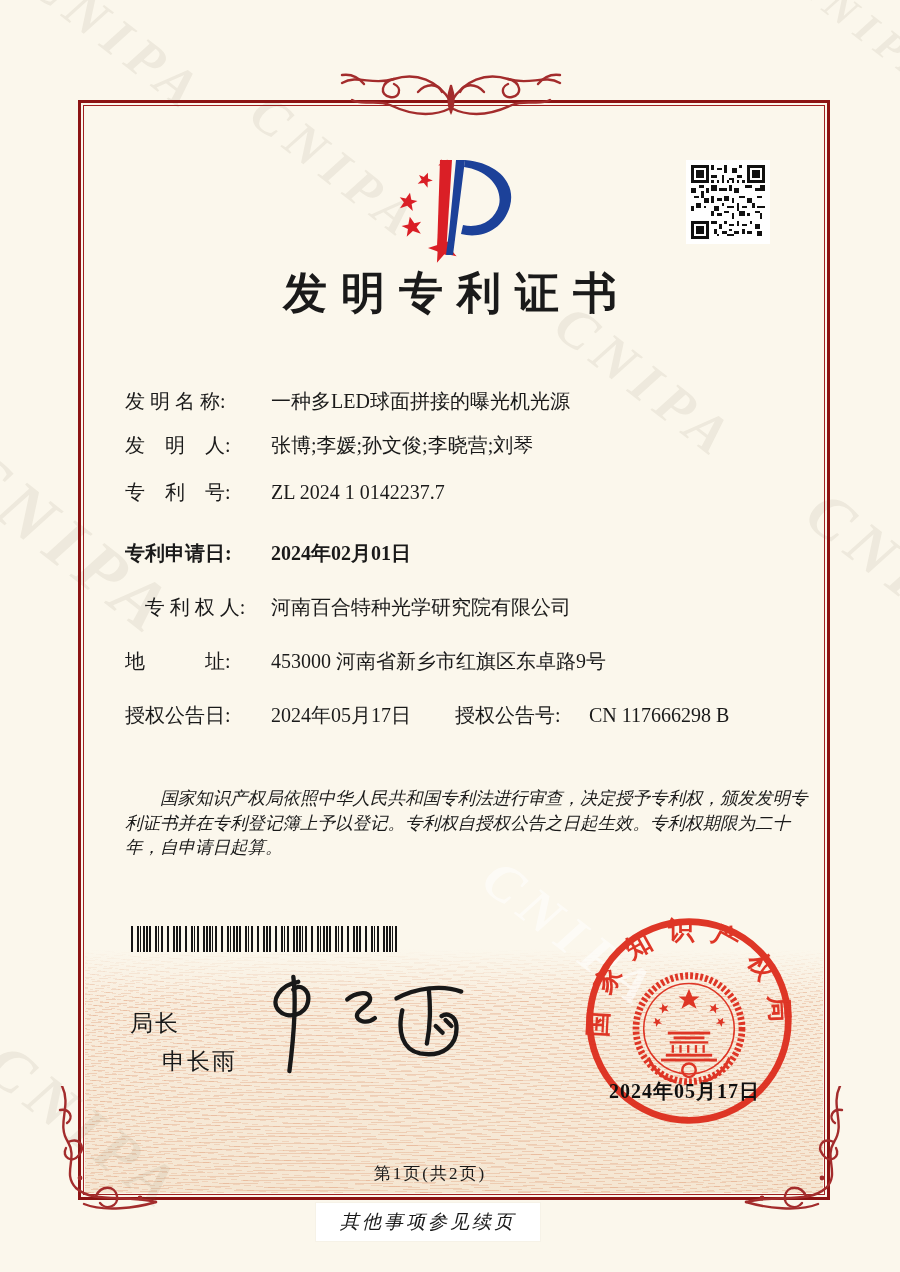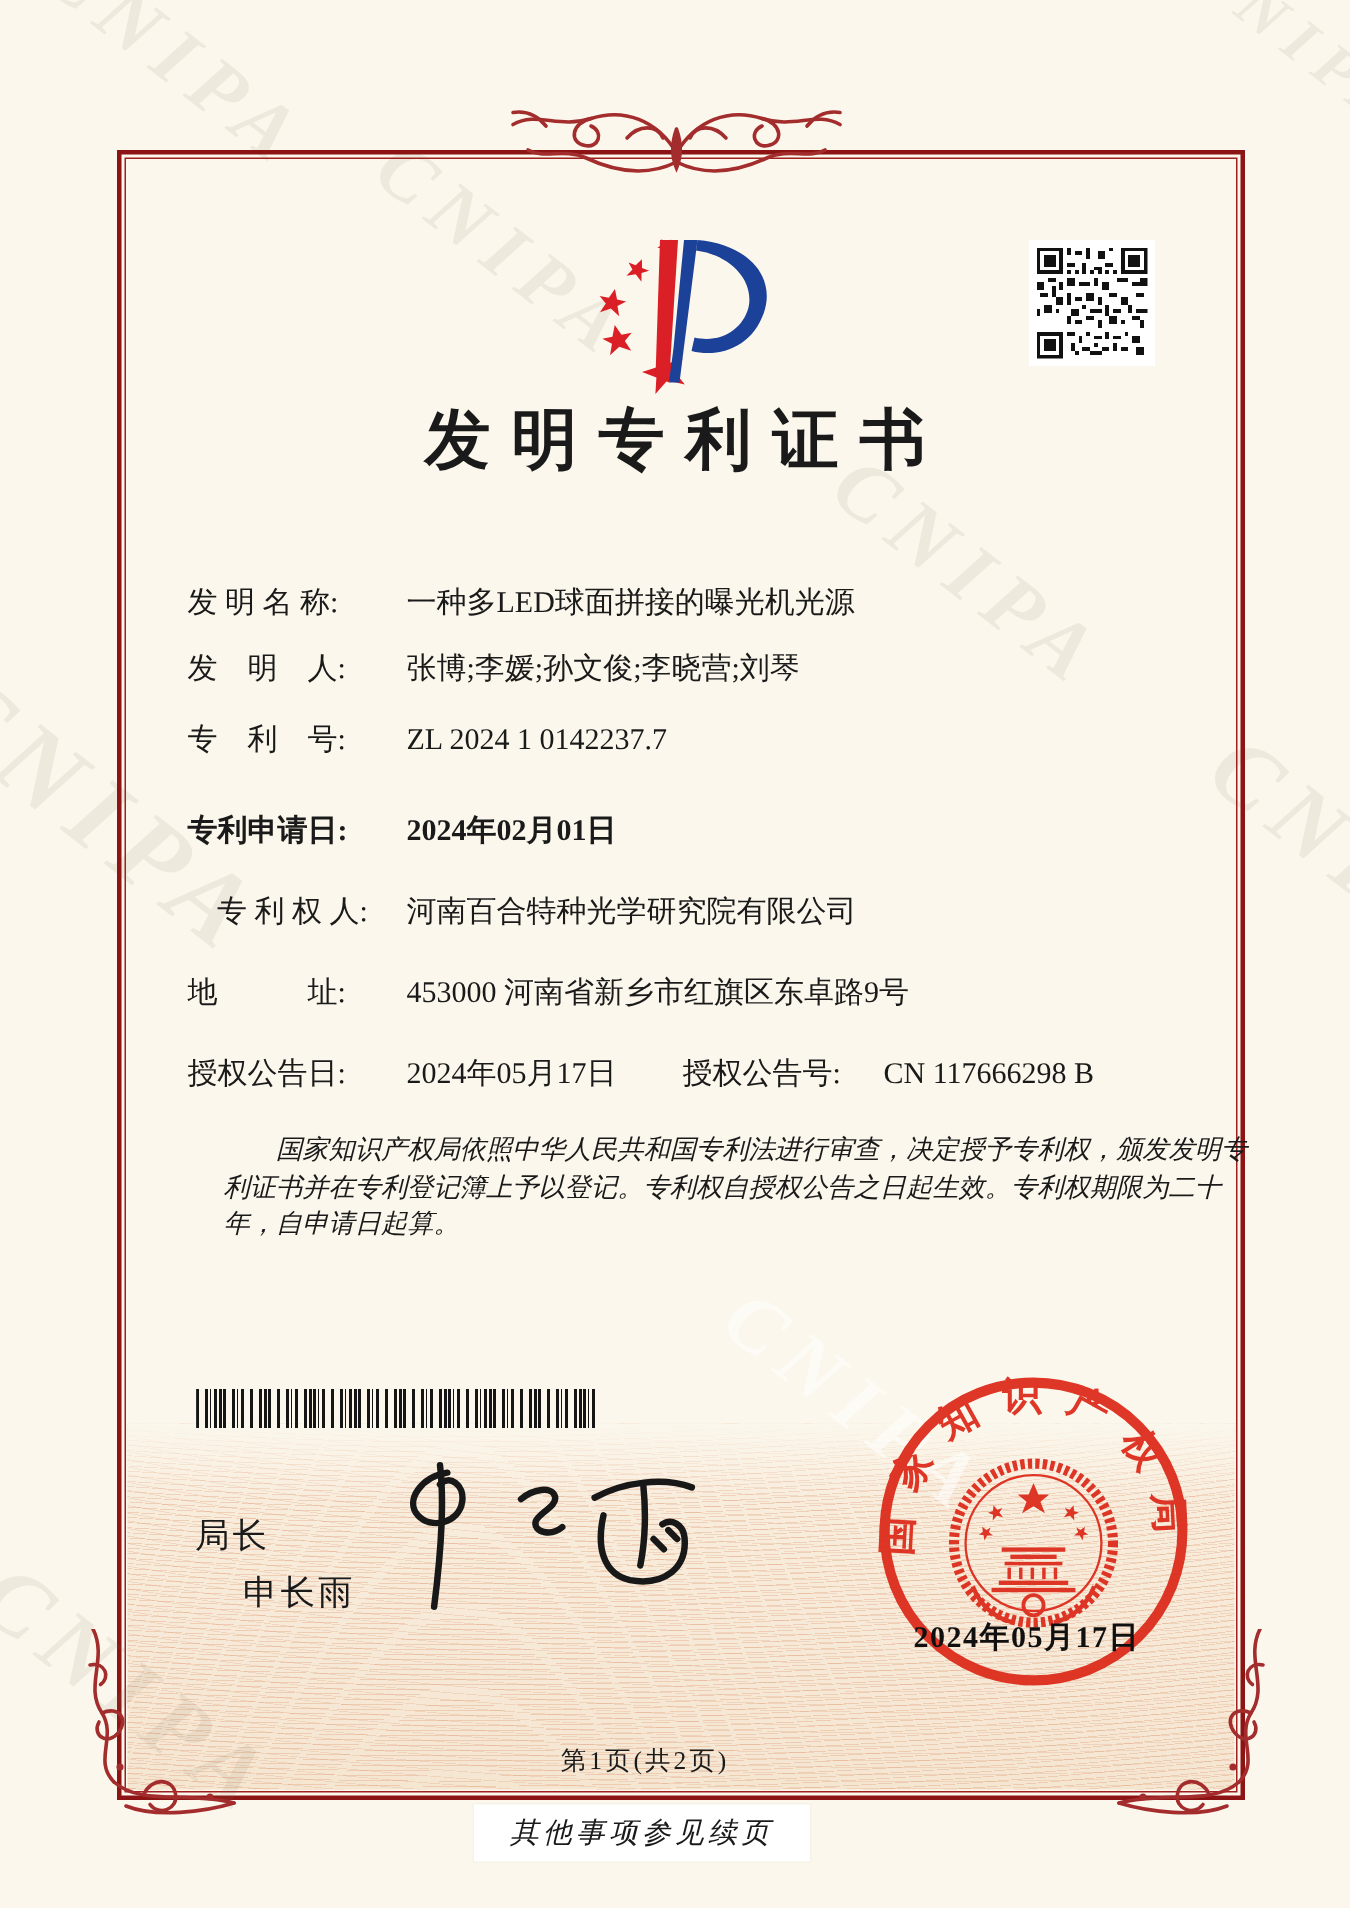--- a/index.html
+++ b/index.html
@@ -39,22 +39,22 @@
   .qr svg{width:100%;height:100%;}
   .doc-title{position:absolute;left:0;top:264px;width:100%;text-align:center;z-index:3;
     font-size:44px;font-weight:bold;letter-spacing:14px;padding-left:14px;box-sizing:border-box;}
   
   .fields{position:absolute;left:125px;top:0;width:690px;z-index:3;font-size:20px;}
   .f-row{position:absolute;left:0;white-space:nowrap;}
   .f-label{display:inline-block;min-width:140px;}
   .f-value{margin-left:6px;}
   .f-pair2{position:absolute;left:330px;top:0;white-space:nowrap;}
   
-  .paras{position:absolute;left:125px;top:754px;width:684px;z-index:3;
-    font-size:17.5px;line-height:24.5px;font-style:italic;margin-left:24px;}
+  .paras{position:absolute;left:125px;top:786px;width:684px;z-index:3;
+    font-size:17.5px;line-height:24.5px;font-style:italic;}
   .paras p{margin:0 0 4px;text-indent:2em;}
   
   .barcode{position:absolute;left:131px;top:926px;width:266px;height:26px;z-index:3;
     background-image:
       repeating-linear-gradient(90deg,#151515 0 2px,rgba(0,0,0,0) 2px 6px),
       repeating-linear-gradient(90deg,#151515 0 1px,rgba(0,0,0,0) 1px 9px),
       repeating-linear-gradient(90deg,#151515 0 2px,rgba(0,0,0,0) 2px 15px);}
   .director{position:absolute;z-index:4;font-family:"Liberation Sans","DejaVu Sans",sans-serif;
     font-size:23px;letter-spacing:2px;}
   .director-title{left:130px;top:1008px;}

